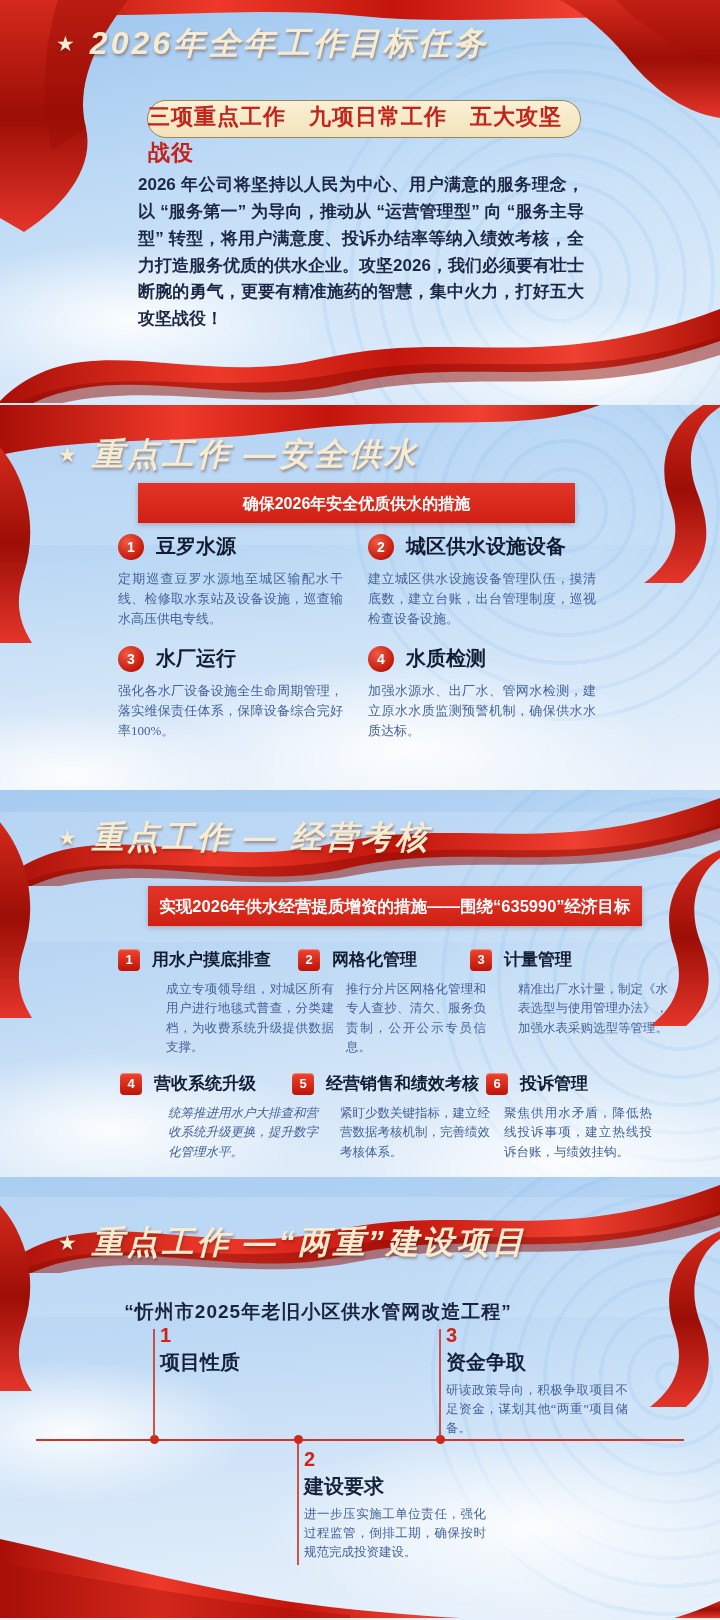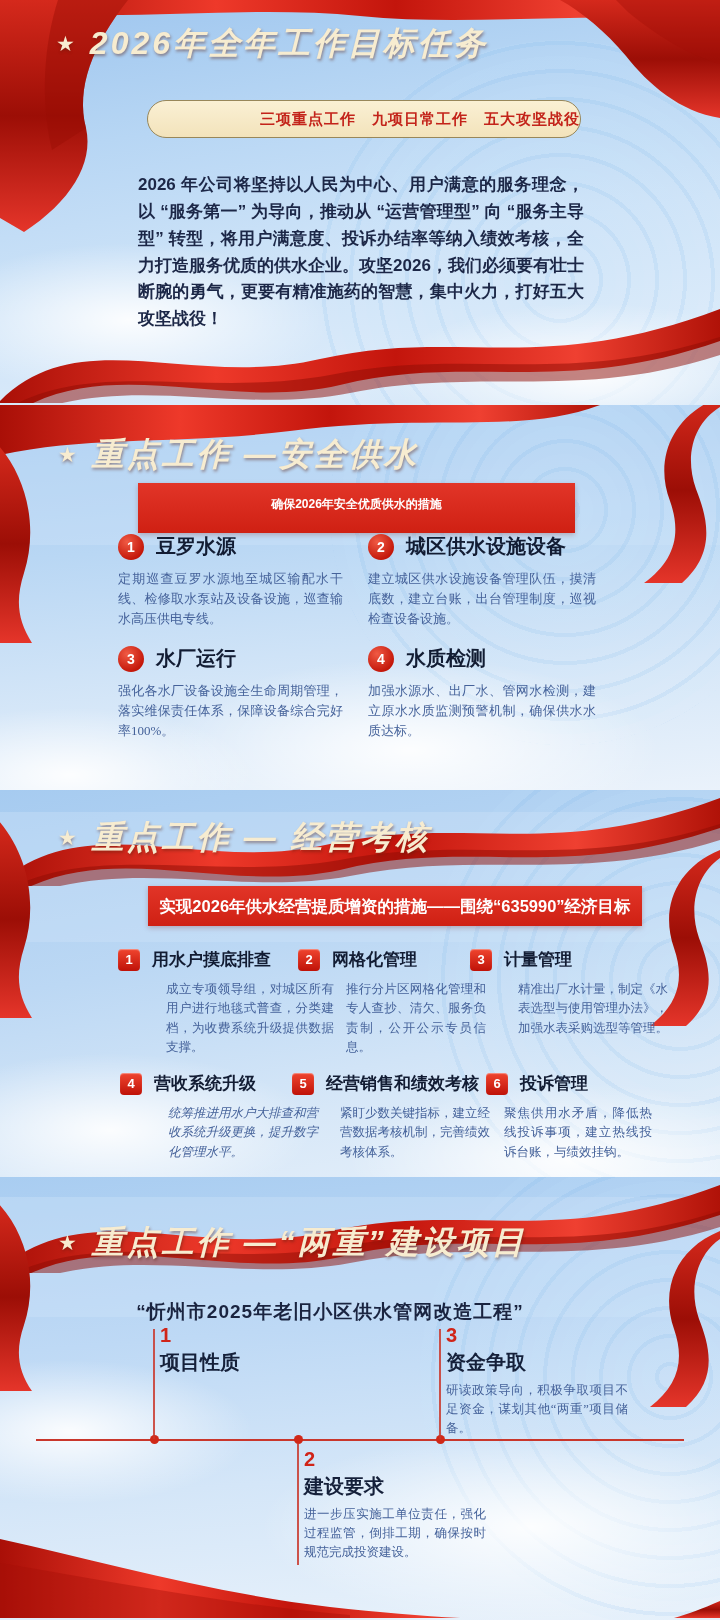--- a/index.html
+++ b/index.html
@@ -17,42 +17,42 @@
   .haze { position:absolute; left:0; right:0; background:rgba(210,230,248,.35); pointer-events:none; }
   .rib { position:absolute; pointer-events:none; }
   
   .sec-head { position:absolute; display:flex; align-items:center; white-space:nowrap; }
   .star { color:#f7ecd0; font-size:21px; margin-right:15px; text-shadow:0 2px 3px rgba(90,30,15,.45); }
   .sec-title { color:#f7ecd0; font-size:32px; font-weight:700; font-style:italic; letter-spacing:3px;
                text-shadow:1px 2px 3px rgba(90,30,15,.45); }
   
   .pill { position:absolute; left:147px; top:100px; width:432px; height:36px; border-radius:19px;
           background:linear-gradient(180deg,#faf0d4,#f3e3bb); border:1px solid #98875a;
-          color:#c3231a; font-size:15px; font-weight:700; text-align:right; line-height:36px; letter-spacing:1px; }
+          color:#c3231a; font-size:22px; font-weight:700; text-align:left; line-height:36px; letter-spacing:1px;font-family:Liberation Mono, monospace; }
   .intro { position:absolute; left:138px; top:172px; width:446px; color:#1c2747; font-size:17px;
            font-weight:700; line-height:1.58; text-align:justify; }
   
   .banner { position:absolute; background:linear-gradient(180deg,#e23528,#cf2013); color:#fff;
             font-weight:700; text-align:center; box-shadow:0 2px 5px rgba(120,20,10,.25); }
   
   .item { position:absolute; }
   .item-head { display:flex; align-items:center; white-space:nowrap; }
   .num-circle { flex:0 0 auto; width:26px; height:26px; border-radius:50%; margin-right:12px;
                 background:radial-gradient(circle at 35% 30%, #f05a44, #c21508 75%);
                 color:#fff; font-size:14px; font-weight:700; text-align:center; line-height:26px; }
   .num-square { flex:0 0 auto; width:22px; height:22px; border-radius:4px; margin-right:12px;
                 background:linear-gradient(180deg,#f0452f,#bf1208); box-shadow:inset 0 1px 1px rgba(255,255,255,.4);
                 color:#fff; font-size:13px; font-weight:700; text-align:center; line-height:22px; }
   .item-title { color:#121c33; font-weight:700; }
   .t20 { font-size:20px; } .t19 { font-size:17px; }
   .desc { margin:9px 0 0 0; color:#45629a; font-size:13px; line-height:1.55; text-align:justify;
           font-family:"Liberation Serif","DejaVu Serif",serif; }
   .s3 .desc { margin-left:48px; font-size:12.5px; }
   
-  .quote { position:absolute; left:12px; width:636px; text-align:center; color:#1a2440; font-size:19px; font-weight:700; letter-spacing:1px; }
+  .quote { position:absolute; left:0; width:636px; text-align:center; color:#1a2440; font-size:19px; font-weight:700; letter-spacing:1px; }
   .tl-line { position:absolute; height:2px; background:#c9372c; }
   .tl-dot  { position:absolute; width:9px; height:9px; border-radius:50%; background:#d02818; }
   .tl-stem { position:absolute; width:2px; background:rgba(201,55,44,.85); }
   .tl-item { position:absolute; }
   .tl-num  { color:#d02418; font-size:20px; font-weight:700; line-height:1; }
   .tl-title{ color:#15203a; font-size:20px; font-weight:700; margin-top:4px; }
   .tl-desc { margin:5px 0 0 0; color:#45629a; font-size:12.5px; line-height:1.5; text-align:justify;
              font-family:"Liberation Serif","DejaVu Serif",serif; }
 </style>
 </head>
@@ -129,21 +129,21 @@
     </div>
     <div class="rib" style="left:-2px; top:40px;">
       <svg width="60" height="200" viewBox="0 0 60 200">
         <path d="M0,0 C30,34 40,84 26,128 C17,156 20,176 34,198 L0,198 Z" fill="url(#ribRedV)"></path>
       </svg>
     </div>
     <div class="sec-head" style="left:58px; top:28px;">
       <span class="star">★</span>
       <span class="sec-title">重点工作 —安全供水</span>
     </div>
-    <div class="banner" style="left:138px; top:78px; width:437px; height:50px; font-size:12px; line-height:42px;">确保2026年安全优质供水的措施</div>
+    <div class="banner" style="left:138px; top:78px; width:437px; height:40px; font-size:16px; line-height:42px;">确保2026年安全优质供水的措施</div>
 
     <div class="item" style="left:118px; top:128px; width:225px;">
       <div class="item-head">
           <span class="num-circle">1</span>
         <span class="item-title t20">豆罗水源</span>
         </div>
       <p class="desc">定期巡查豆罗水源地至城区输配水干线、检修取水泵站及设备设施，巡查输水高压供电专线。</p>
     </div>
     <div class="item" style="left:368px; top:128px; width:228px;">
       <div class="item-head">

